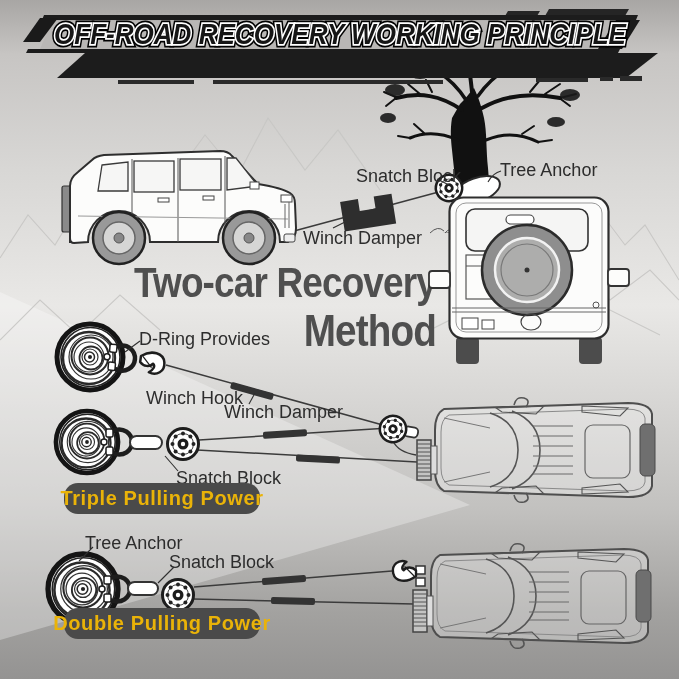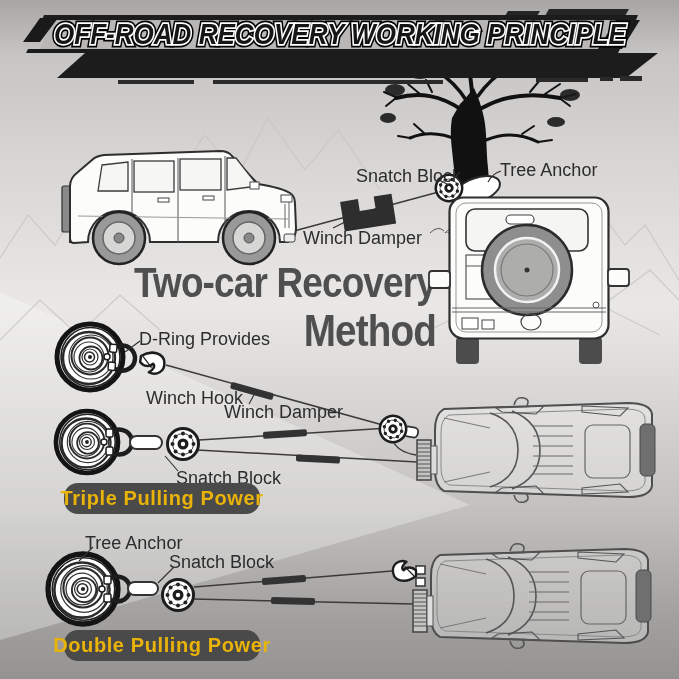--- a/index.html
+++ b/index.html
@@ -7,21 +7,21 @@
     font-family:"Liberation Sans",sans-serif;
     background:linear-gradient(180deg,#a8a6a4 0%,#c7c5c3 8%,#d8d7d5 25%,#e9e8e6 45%,#d6d5d3 60%,#c2c1bf 75%,#a3a2a0 90%,#949392 100%);}
   .stage svg.art{position:absolute;left:0;top:0;z-index:1;}
   .lbl{position:absolute;z-index:5;font-size:18px;color:#2d2d2d;white-space:nowrap;text-align:right;}
   .subtitle{position:absolute;z-index:5;left:84px;top:56px;width:550px;text-align:center;
     color:#ffffff;font-weight:bold;font-size:17.5px;letter-spacing:.2px;white-space:nowrap;}
   .badge{position:absolute;z-index:5;width:196px;height:31px;background:#4a4a4a;color:#eab308;
     border-radius:14px;display:flex;align-items:center;justify-content:center;
     font-weight:bold;font-size:20px;letter-spacing:.6px;white-space:nowrap;}
   .badge-triple{left:64px;top:483px;}
-  .badge-double{left:64px;top:630px;}
+  .badge-double{left:64px;top:608px;}
 </style>
 </head>
 <body>
 
 <div class="stage">
 
 <svg class="art" width="679" height="679" viewBox="0 0 679 679">
   <defs>
     <g id="stumpDef">
       <circle r="33" fill="#ffffff" stroke="#141414" stroke-width="5"></circle>

